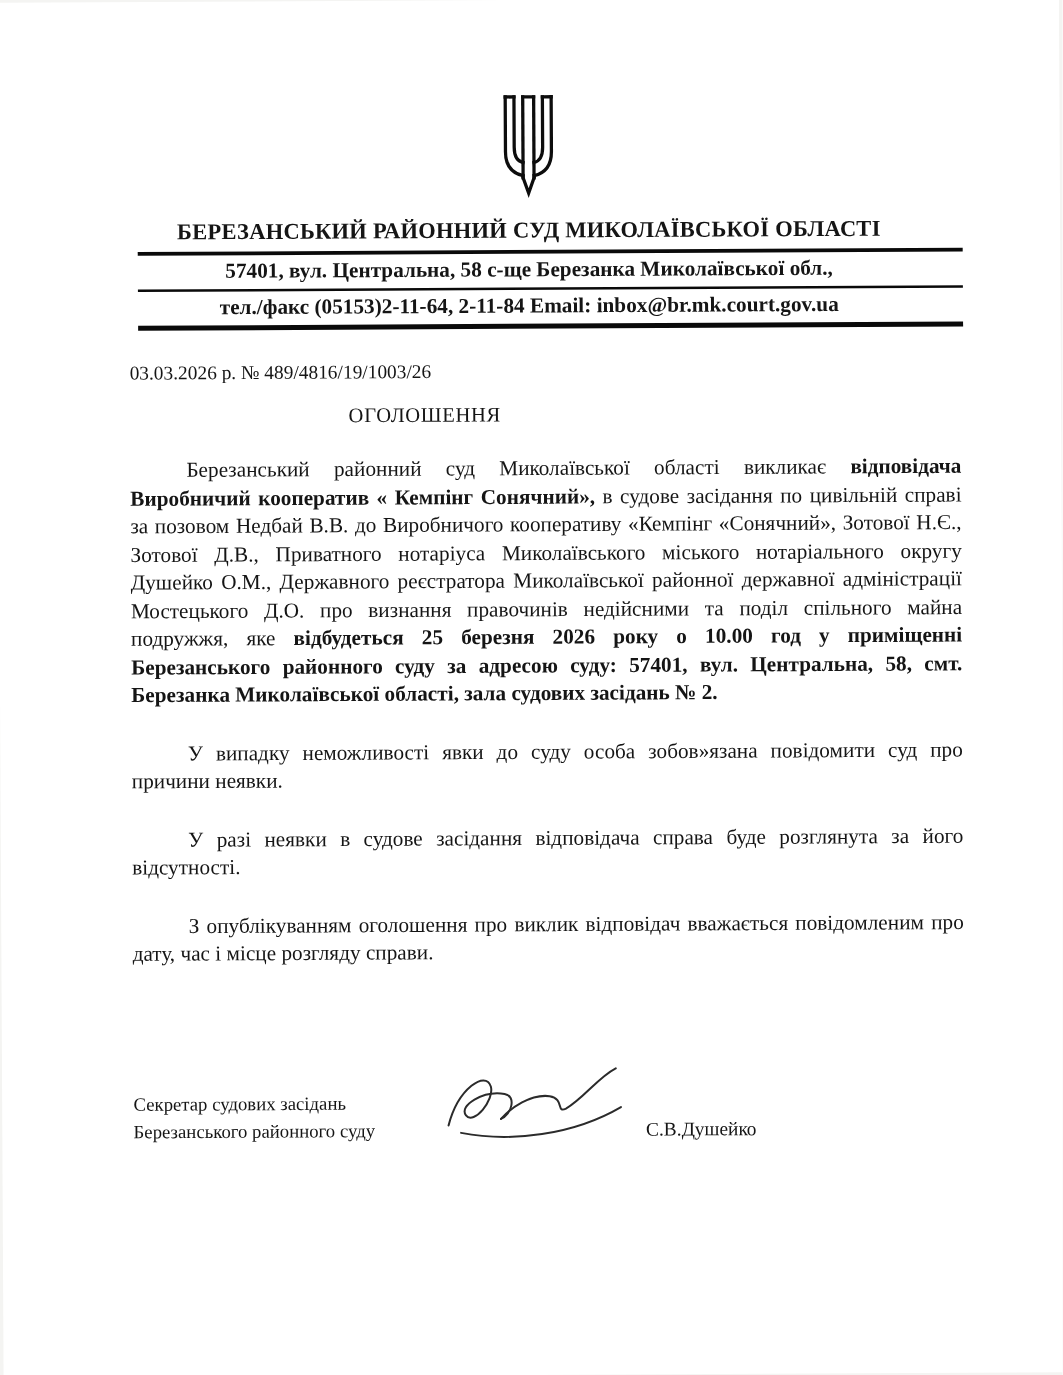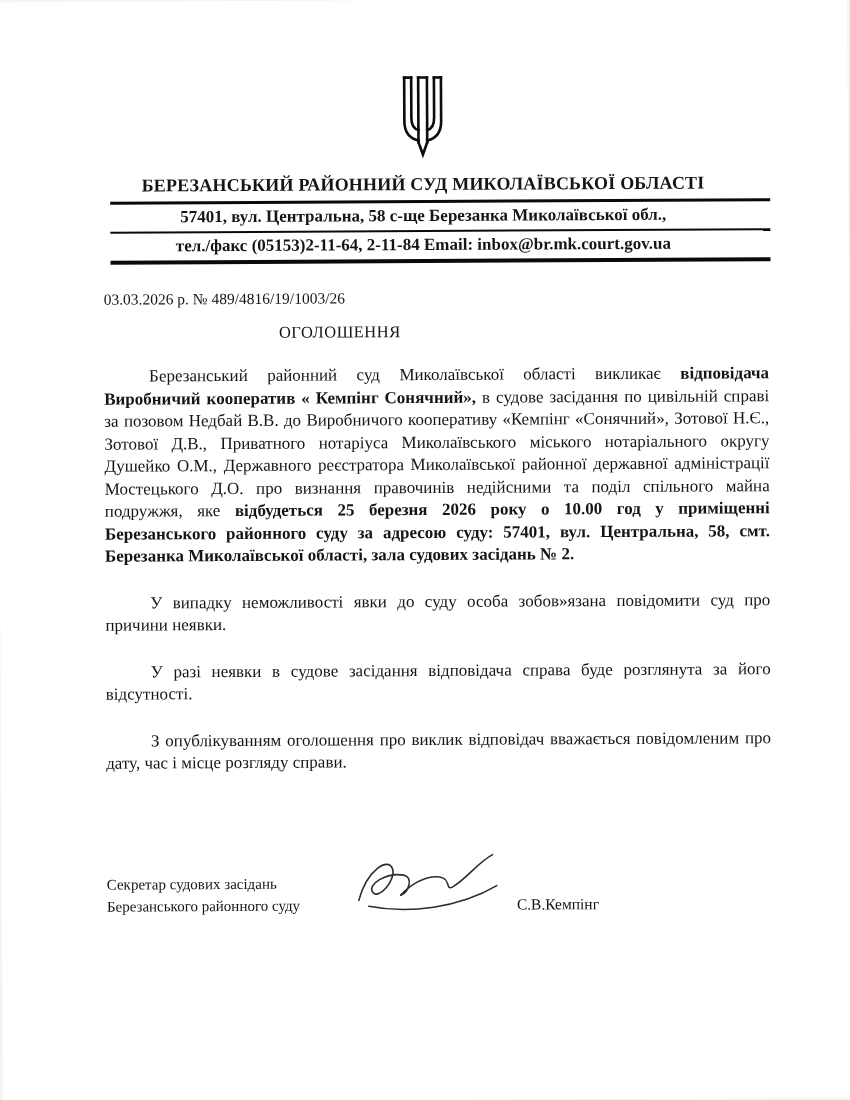--- a/index.html
+++ b/index.html
@@ -132,16 +132,16 @@
     </div>
     <div class="sig-scribble">
       <svg width="160" height="78" viewBox="0 0 160 78">
         <g fill="none" stroke="#2b2b2b" stroke-width="1.6" stroke-linecap="round">
           <path d="M12 54 C20 24 42 10 46 23 C49 34 32 54 26 46 C20 38 40 26 57 29 C67 31 62 46 54 49"></path>
           <path d="M54 49 C62 40 78 29 93 31 C105 33 98 45 106 41 C120 33 132 16 146 9"></path>
           <path d="M22 60 C62 68 112 62 150 40"></path>
         </g>
       </svg>
     </div>
-    <div class="sig-name">С.В.Кемпінг</div>
+    <div class="sig-name">С.В.Душейко</div>
   </div>
 
 </div>
 
 </body></html>

